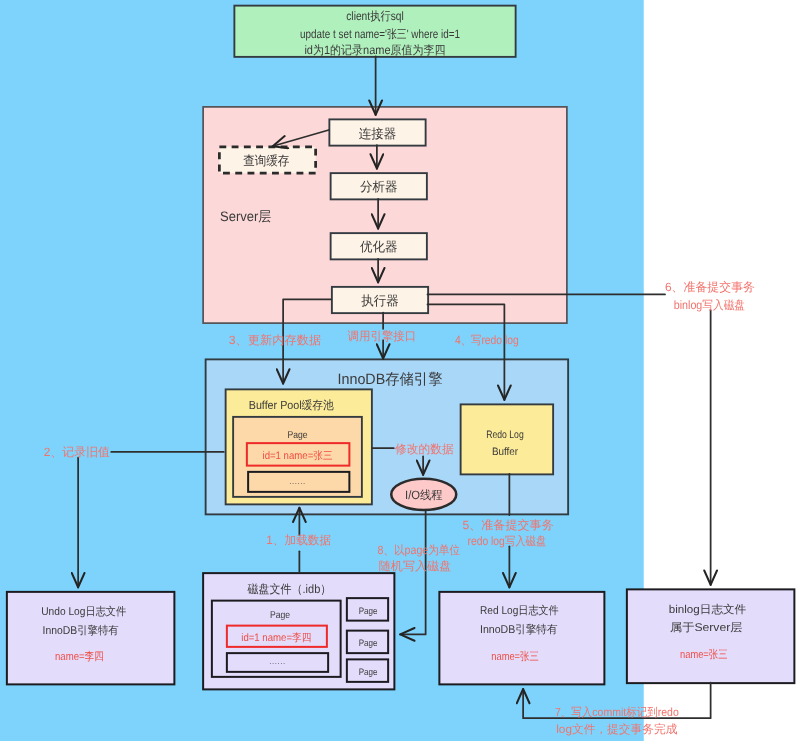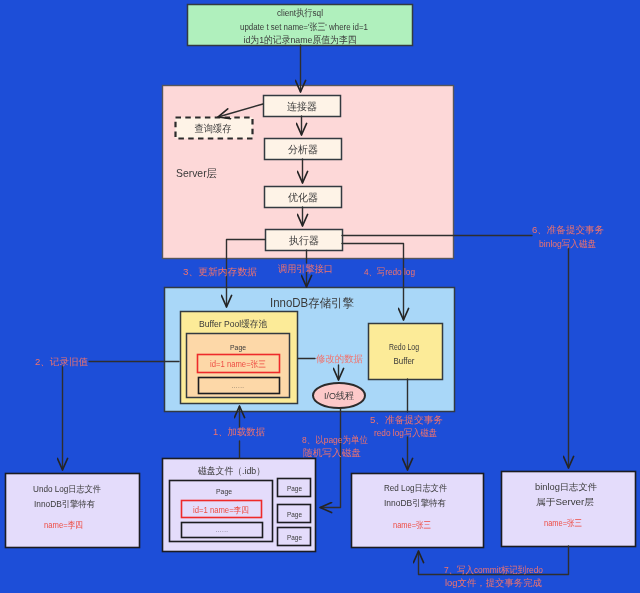--- a/index.html
+++ b/index.html
@@ -1,19 +1,19 @@
 <!DOCTYPE html>
 <html><head>
 <meta charset="utf-8">
 <title>MySQL Update Flow</title>
 <style>
   html,body{margin:0;padding:0;background:#ffffff;}
   body{width:640px;height:593px;overflow:hidden;
        font-family:"DejaVu Sans",sans-serif;}
-  #stage{position:relative;width:640px;height:593px;background:#1d4ed8;}
+  #stage{position:relative;width:515px;height:593px;background:#7dd3fc;}
   svg#diagram{display:block;position:absolute;left:0;top:0;}
   .lbl{font-family:"Liberation Sans",sans-serif;fill:#3a3a3a;}
   .red{fill:#ee4d44;}
   .ann{fill:#f2736c;}
 </style>
 </head>
 <body>
 
 <div id="stage">
 <svg id="diagram" width="640" height="593" viewBox="0 0 640 593" xmlns="http://www.w3.org/2000/svg">

